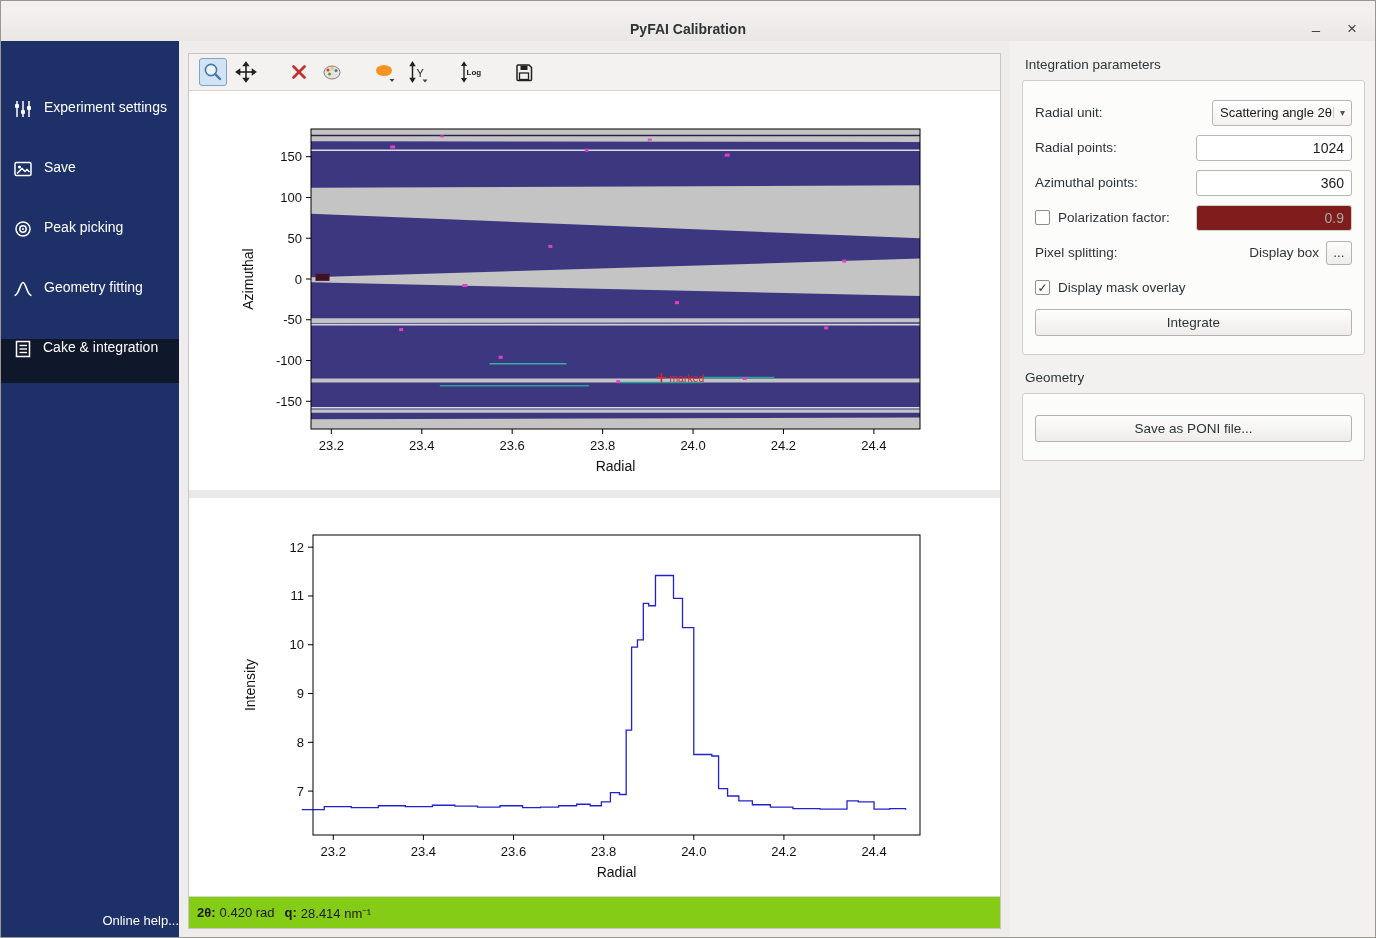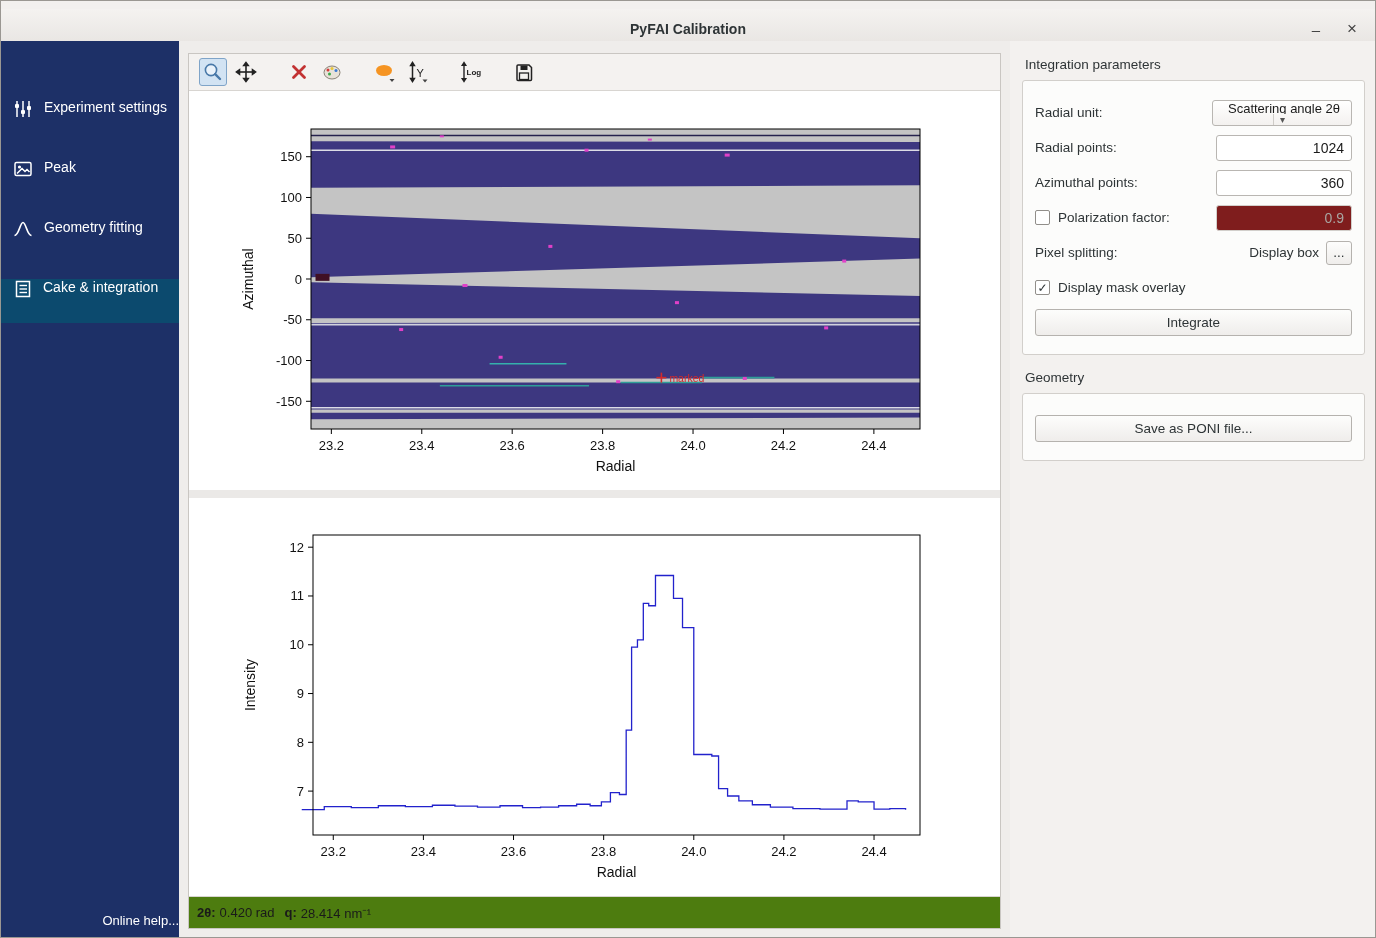--- a/index.html
+++ b/index.html
@@ -12,47 +12,47 @@
     display: flex; align-items: center; justify-content: center; }
   .title { font-size: 14px; color: #2e3436; font-weight: bold; }
   .winbtn { position: absolute; top: 0; height: 40px; width: 34px; display: flex; align-items: center; justify-content: center; font-size: 15px; color: #444; }
   .winbtn.min { right: 42px; }
   .winbtn.close { right: 6px; font-size: 17px; }
 
   
   .sidebar { position: absolute; left: 0; top: 40px; bottom: 0; width: 178px; background: #1d3067; color: #fff; }
   .nav-item { display: flex; gap: 9px; height: 44px; margin-top: 16px; padding-left: 10px; font-size: 14px; cursor: pointer; }
   .nav-item:first-child { margin-top: 58px; }
-  .nav-item.selected { background: #0c4a6e; gap: 8px; }
+  .nav-item.selected { background: #0f172a; gap: 8px; }
   .nav-icon { width: 24px; display: flex; justify-content: center; }
   .sidebar-footer { position: absolute; bottom: 9px; width: 100%; text-align: right; font-size: 13px; color: #fff; cursor: pointer; }
 
   
   .main { position: absolute; left: 178px; top: 40px; width: 831px; bottom: 0; background: #efedeb; }
   .plotcard { position: absolute; left: 9px; top: 12px; width: 813px; height: 876px; background: #fff; border: 1px solid #c9c6c2; }
   .toolbar { height: 37px; background: #f4f2f0; border-bottom: 1px solid #d8d5d1; display: flex; align-items: center; padding-left: 10px; gap: 5px; }
   .tbtn { width: 28px; height: 28px; display: flex; align-items: center; justify-content: center; border-radius: 3px; border: 1px solid transparent; cursor: pointer; }
   .tbtn.active { background: #d2e3f3; border-color: #7fa4c8; }
   .tgap { width: 15px; }
   .fig { position: relative; background: #fff; }
   .fig svg { display: block; }
   .figsep { height: 8px; background: #ebe9e7; }
-  .plotstatus { height: 32px; border-top: 1px solid #d8d5d1; background: #4d7c0f; display: flex; align-items: center; padding-left: 8px; font-size: 13px; color: #1a1a1a; }
+  .plotstatus { height: 32px; border-top: 1px solid #d8d5d1; background: #84cc16; display: flex; align-items: center; padding-left: 8px; font-size: 13px; color: #1a1a1a; }
   .plotstatus .sb-bold { font-weight: bold; }
   .plotstatus .sb-val { margin: 0 10px 0 4px; }
 
   
   .rightpanel { position: absolute; left: 1009px; top: 40px; bottom: 0; width: 367px; background: #f3f1ef; padding: 12px 12px 0 12px; }
   .panel-title { font-size: 13.5px; color: #2e3436; margin: 4px 0 8px 3px; }
   .groupbox { background: #fcfcfb; border: 1px solid #d2cfcb; border-radius: 3px; padding: 18px 12px; margin-bottom: 15px; }
   .prow { display: flex; align-items: center; height: 27px; margin-bottom: 8px; font-size: 13.5px; color: #2e3436; }
   .plabel { flex: 1; }
-  .input { width: 136px; height: 26px; border: 1px solid #b9b6b2; border-radius: 3px; background: #fff; font-size: 14px; color: #1a1a1a; display: flex; align-items: center; justify-content: flex-end; padding: 0 7px; }
+  .input { width: 156px; height: 26px; border: 1px solid #b9b6b2; border-radius: 3px; background: #fff; font-size: 14px; color: #1a1a1a; display: flex; align-items: center; justify-content: flex-end; padding: 0 7px; }
   .input.disabled { background: #7f1d1d; color: #a9a6a2; border-color: #d2cfcb; }
-  .combo { width: 140px; height: 26px; border: 1px solid #b9b6b2; border-radius: 3px; background: linear-gradient(#ffffff, #f3f1ef); display: flex; align-items: center; font-size: 13px; color: #1a1a1a; cursor: pointer; flex-direction: column; }
+  .combo { width: 140px; height: 26px; border: 1px solid #b9b6b2; border-radius: 3px; background: linear-gradient(#ffffff, #f3f1ef); display: flex; align-items: center; font-size: 13px; color: #1a1a1a; cursor: pointer; }
   .combo-text { flex: 1; padding: 0 3px 0 7px; white-space: nowrap; overflow: hidden; }
   .combo-arrow { width: 18px; border-left: 1px solid #cfccc8; color: #555; font-size: 10px; text-align: center; }
   .checkbox { width: 15px; height: 15px; border: 1px solid #918e8a; border-radius: 2px; background: #fff; margin-right: 8px; display: flex; align-items: center; justify-content: center; font-size: 12px; color: #2e3436; cursor: pointer; flex: none; }
   .btn { height: 27px; border: 1px solid #b5b2ae; border-radius: 3px; background: linear-gradient(#fdfdfc, #efedeb); font-size: 13.5px; color: #2e3436; display: flex; align-items: center; justify-content: center; cursor: pointer; }
   .btn.small { width: 26px; height: 24px; margin-left: 7px; flex: none; }
   .btn.full { width: 100%; margin-top: 3px; }
   .pvalue { font-size: 13.5px; }
 </style>
 </head>
 <body>
@@ -84,21 +84,31 @@
       <span>Experiment settings</span>
     </div>
     <div class="nav-item">
       <span class="nav-icon">
         <svg width="20" height="20" viewBox="0 0 20 20">
             <rect x="2" y="3.5" width="16" height="13" rx="1.5" fill="none" stroke="#fff" stroke-width="1.5"></rect>
             <circle cx="6.5" cy="8" r="1.6" fill="#fff"></circle>
             <path d="M4,14.5 L9,9.5 L12,12.5 L14,10.5 L16.5,13" fill="none" stroke="#fff" stroke-width="1.5"></path>
           </svg>
       </span>
-      <span>Peak</span>
+      <span>Save</span>
+    </div>
+    <div class="nav-item">
+      <span class="nav-icon">
+        <svg width="20" height="20" viewBox="0 0 20 20">
+            <circle cx="10" cy="10" r="7" fill="none" stroke="#fff" stroke-width="1.5"></circle>
+            <circle cx="10" cy="10" r="3.2" fill="none" stroke="#fff" stroke-width="1.5"></circle>
+            <circle cx="10" cy="10" r="1.1" fill="#fff"></circle>
+          </svg>
+      </span>
+      <span>Peak picking</span>
     </div>
     <div class="nav-item">
       <span class="nav-icon">
         <svg width="20" height="20" viewBox="0 0 20 20">
             <path d="M1.5,16.5 C6,16.5 7,3.5 10,3.5 C13,3.5 14,16.5 18.5,16.5" fill="none" stroke="#fff" stroke-width="1.7"></path>
           </svg>
       </span>
       <span>Geometry fitting</span>
     </div>
     <div class="nav-item selected">

